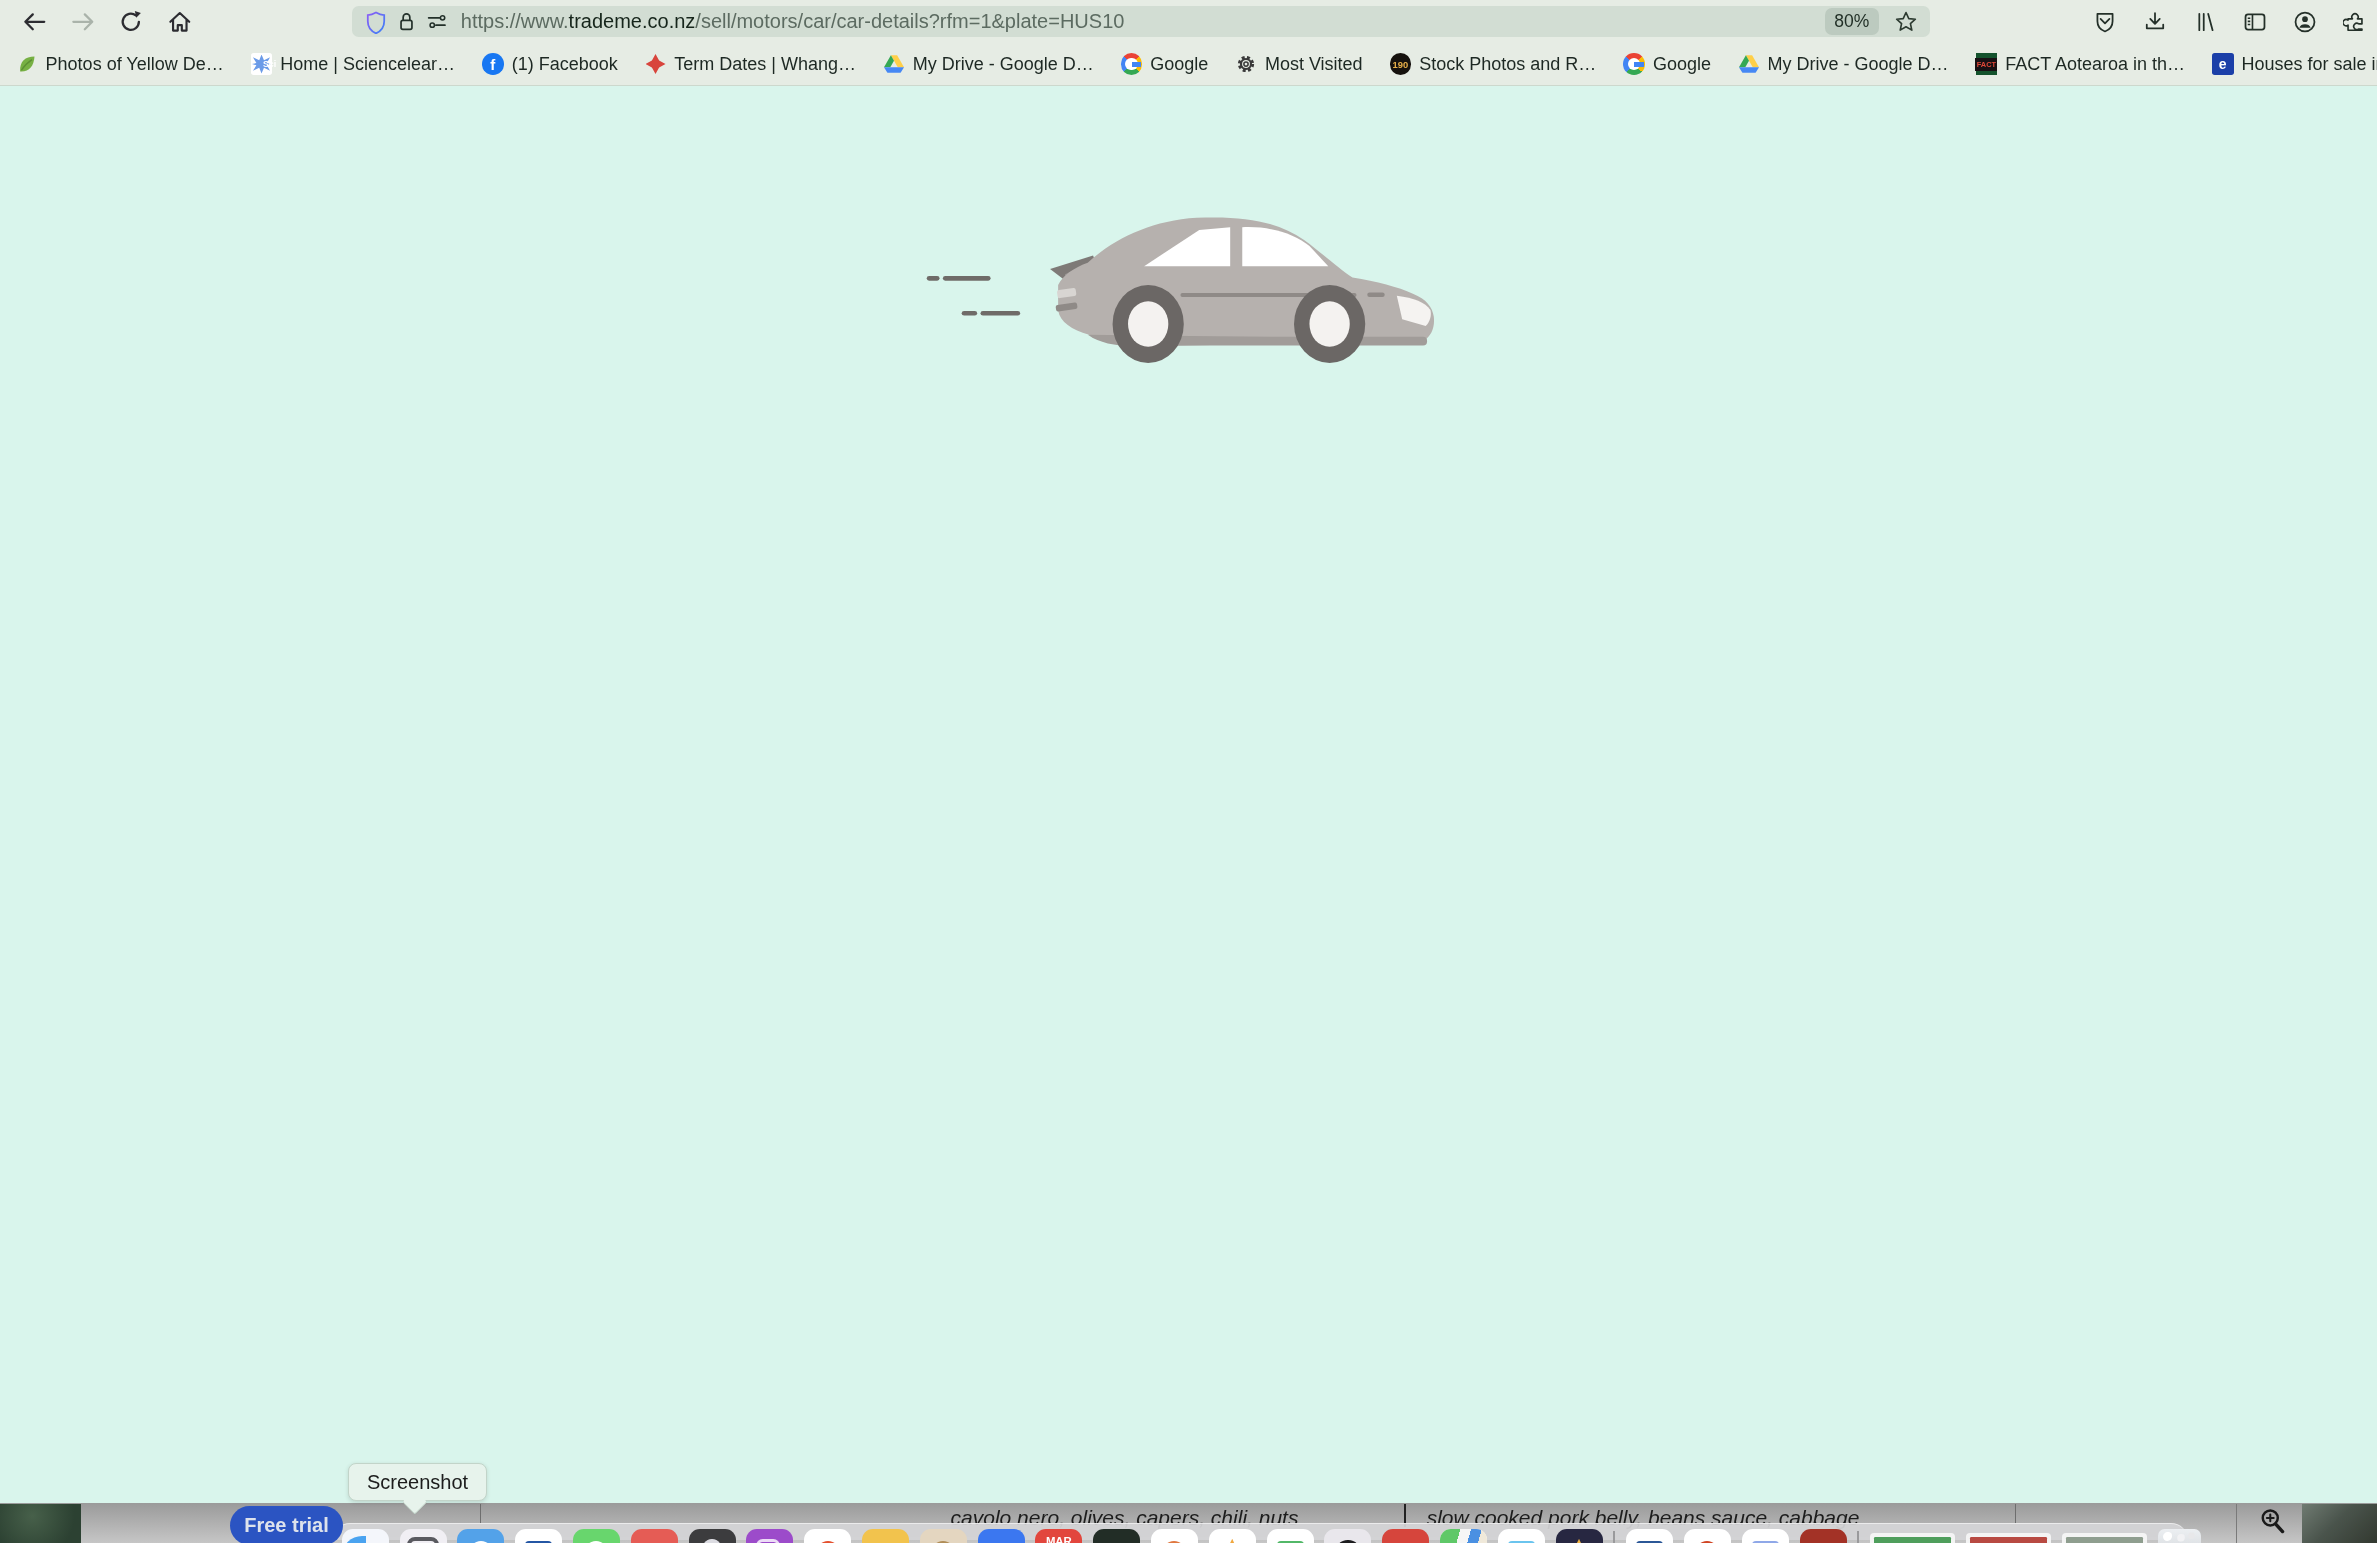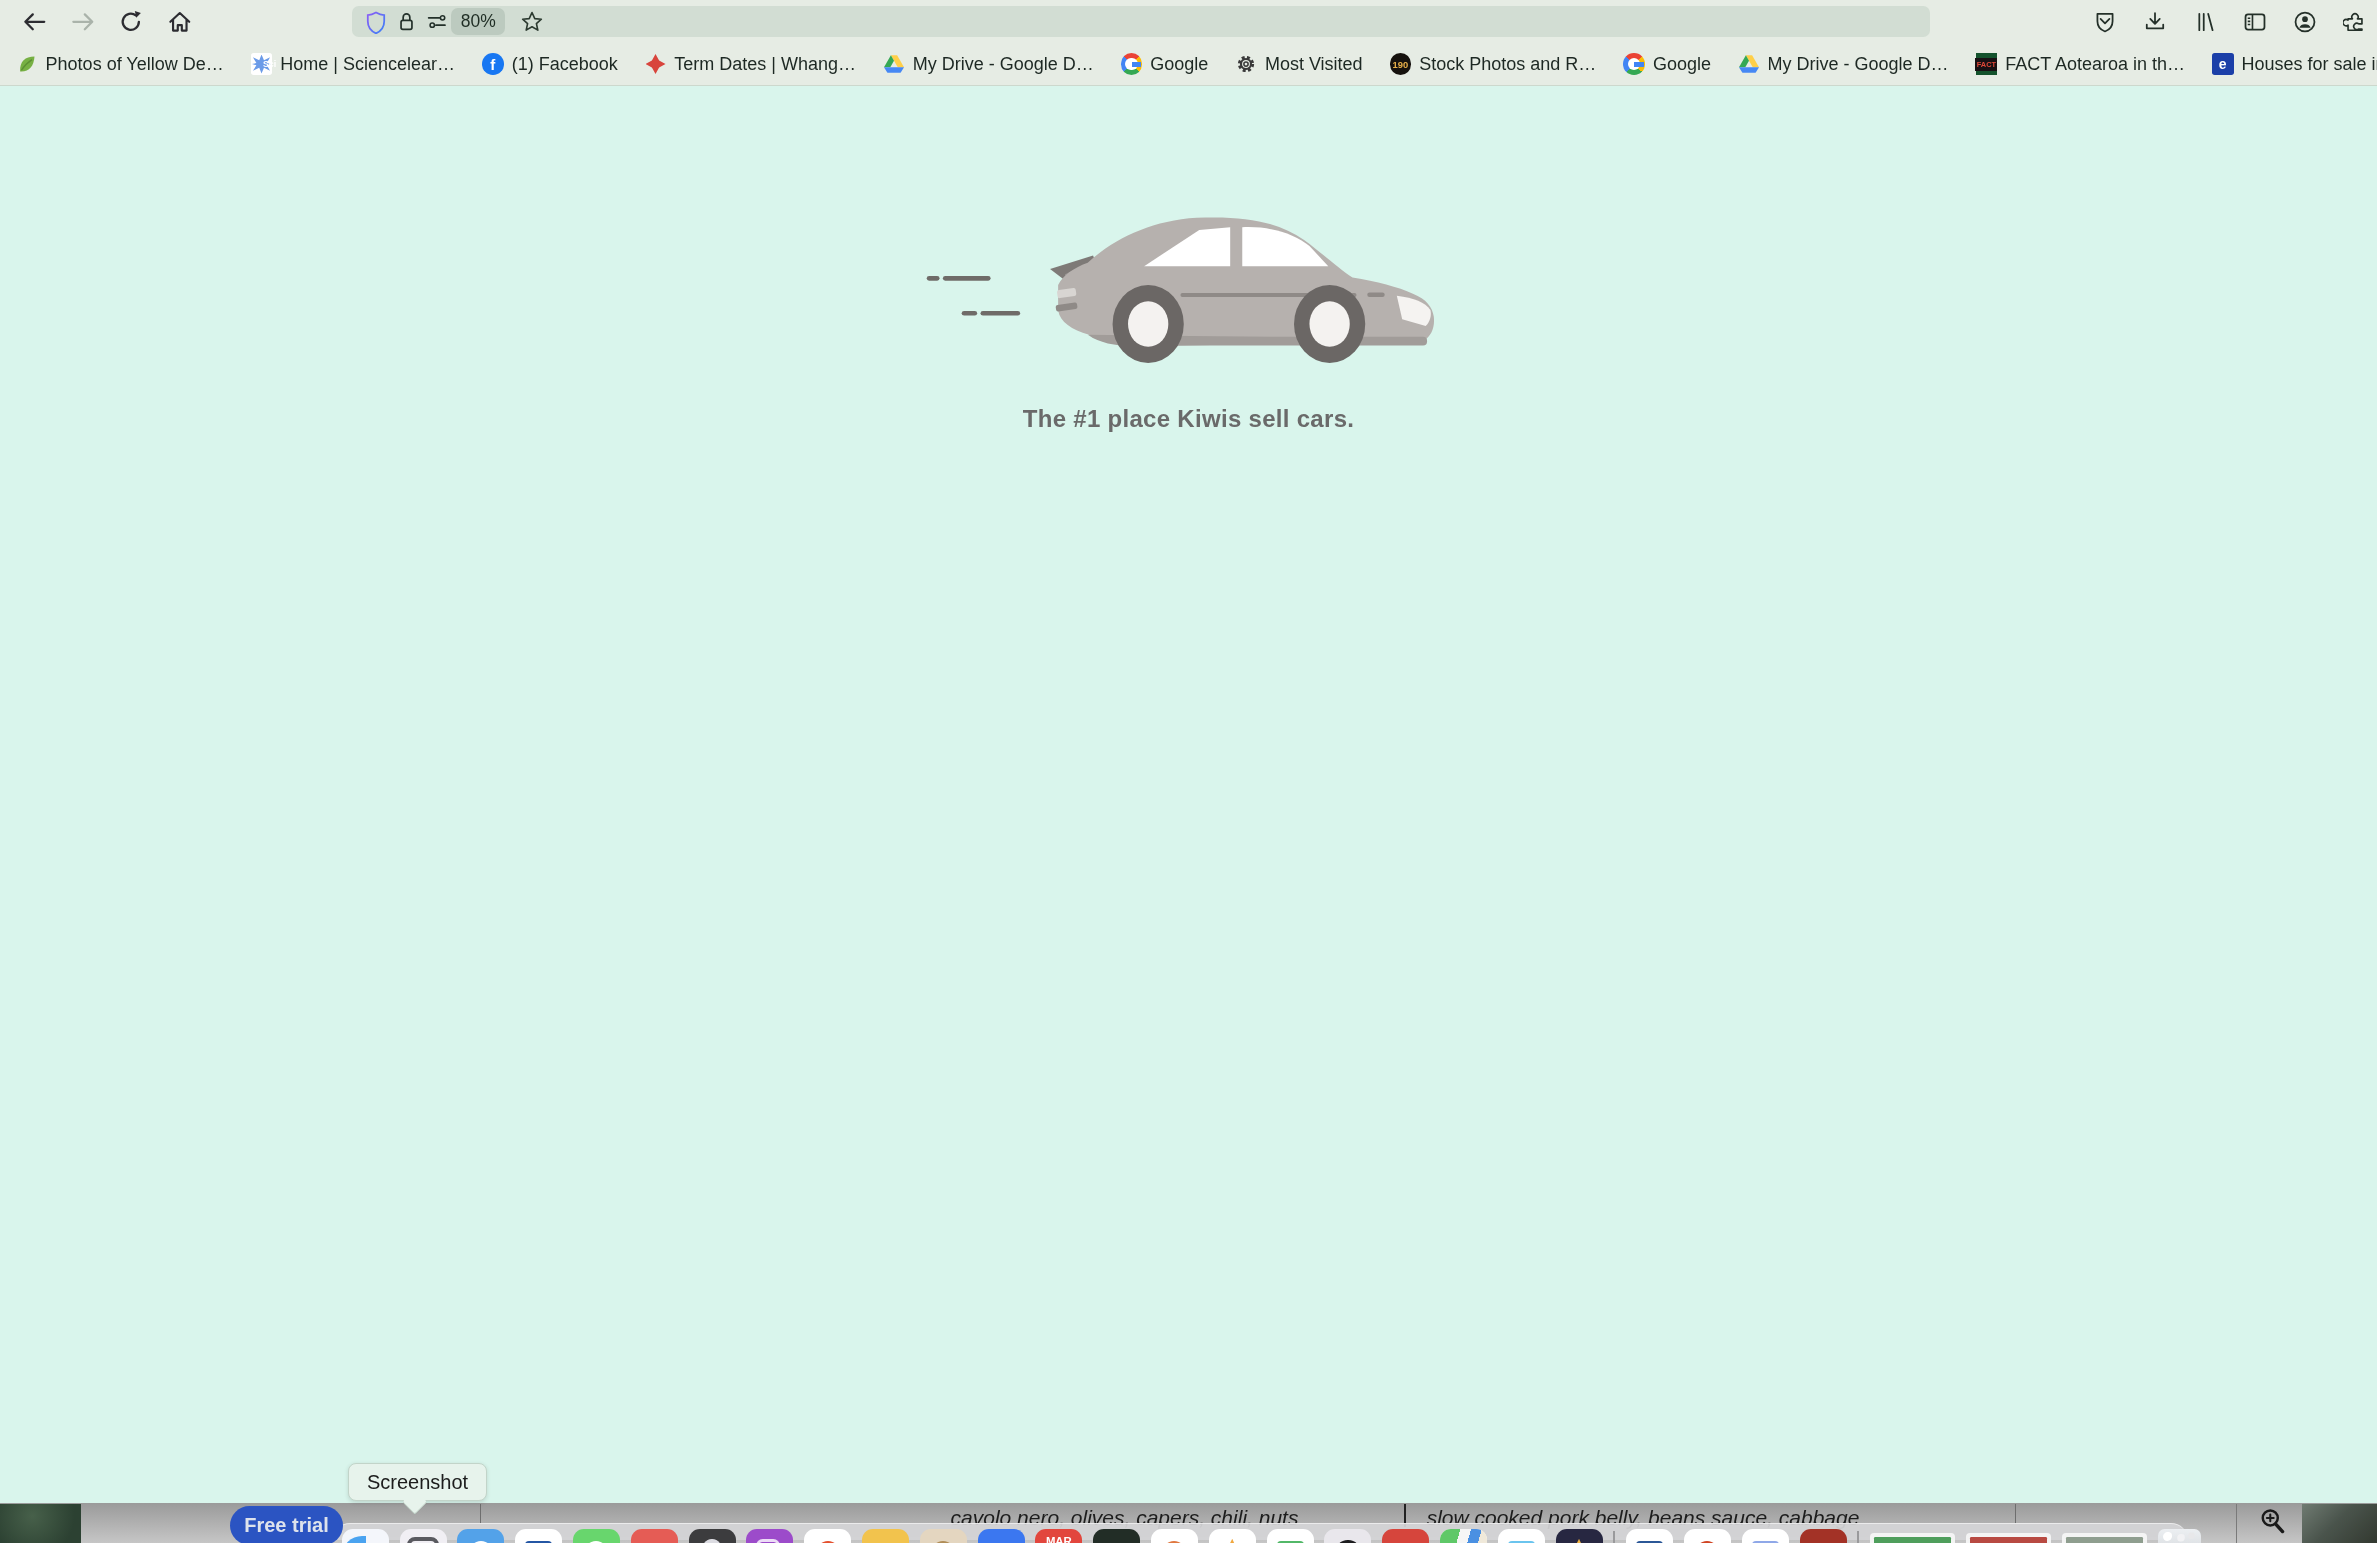--- a/index.html
+++ b/index.html
@@ -144,20 +144,21 @@
       </svg>
     </div>
     <div class="icn">
       <svg viewBox="0 0 38 38" width="23" height="23">
         <path d="M6 13 H24" stroke="#23302a" stroke-width="2.8" stroke-linecap="round"></path>
         <circle cx="29" cy="13" r="3.6" fill="none" stroke="#23302a" stroke-width="2.6"></circle>
         <circle cx="12" cy="25" r="3.6" fill="none" stroke="#23302a" stroke-width="2.6"></circle>
         <path d="M18 25 H33" stroke="#23302a" stroke-width="2.8" stroke-linecap="round"></path>
       </svg>
     </div>
+    <div class="urltext"><span>https://www.</span><span class="dom">trademe.co.nz</span><span>/sell/motors/car/car-details?rfm=1&amp;plate=HUS10</span></div>
     <div class="zoombadge">80%</div>
     <div class="starbtn">
       <svg viewBox="0 0 38 38" width="24" height="24">
         <path d="M19 4 l4.4 9.6 10.4 1 -7.8 7 2.2 10.3 -9.2 -5.3 -9.2 5.3 2.2 -10.3 -7.8 -7 10.4 -1 z" fill="none" stroke="#2c3a30" stroke-width="2.6" stroke-linejoin="round"></path>
       </svg>
     </div>
   </div>
 
   <div class="rightIcons">
     <div class="icn">
@@ -328,21 +329,20 @@
       <rect x="378" y="140" width="262" height="6" rx="3" fill="#8f8a87"></rect>
       <rect x="656" y="139" width="26" height="7" rx="3.5" fill="#8f8a87"></rect>
 
       <path d="M700 144 C726 147 742 154 750 165 C752 174 749 183 743 189 L708 179 Z" fill="#f5f3f1"></path>
 
       <ellipse cx="330" cy="186" rx="53" ry="58" fill="#6b6765"></ellipse>
       <ellipse cx="330" cy="186" rx="30" ry="34" fill="#f4f2f0"></ellipse>
       <ellipse cx="600" cy="186" rx="53" ry="58" fill="#6b6765"></ellipse>
       <ellipse cx="600" cy="186" rx="30" ry="34" fill="#f4f2f0"></ellipse>
     </svg>
-    <div class="headline">The #1 place Kiwis sell cars.</div>
   </div>
 </div>
 
 <div class="strip">
   <div class="vline" style="left:480px"></div>
   <div class="vline" style="left:2015px"></div>
   <div class="vline" style="left:2236px; height:40px; background:#7a7a7a"></div>
 
   <div class="note" style="left:936px; width:377px; text-align:center">cavolo nero, olives, capers, chili, nuts</div>
   <div class="note-div" style="left:1404px"></div>

